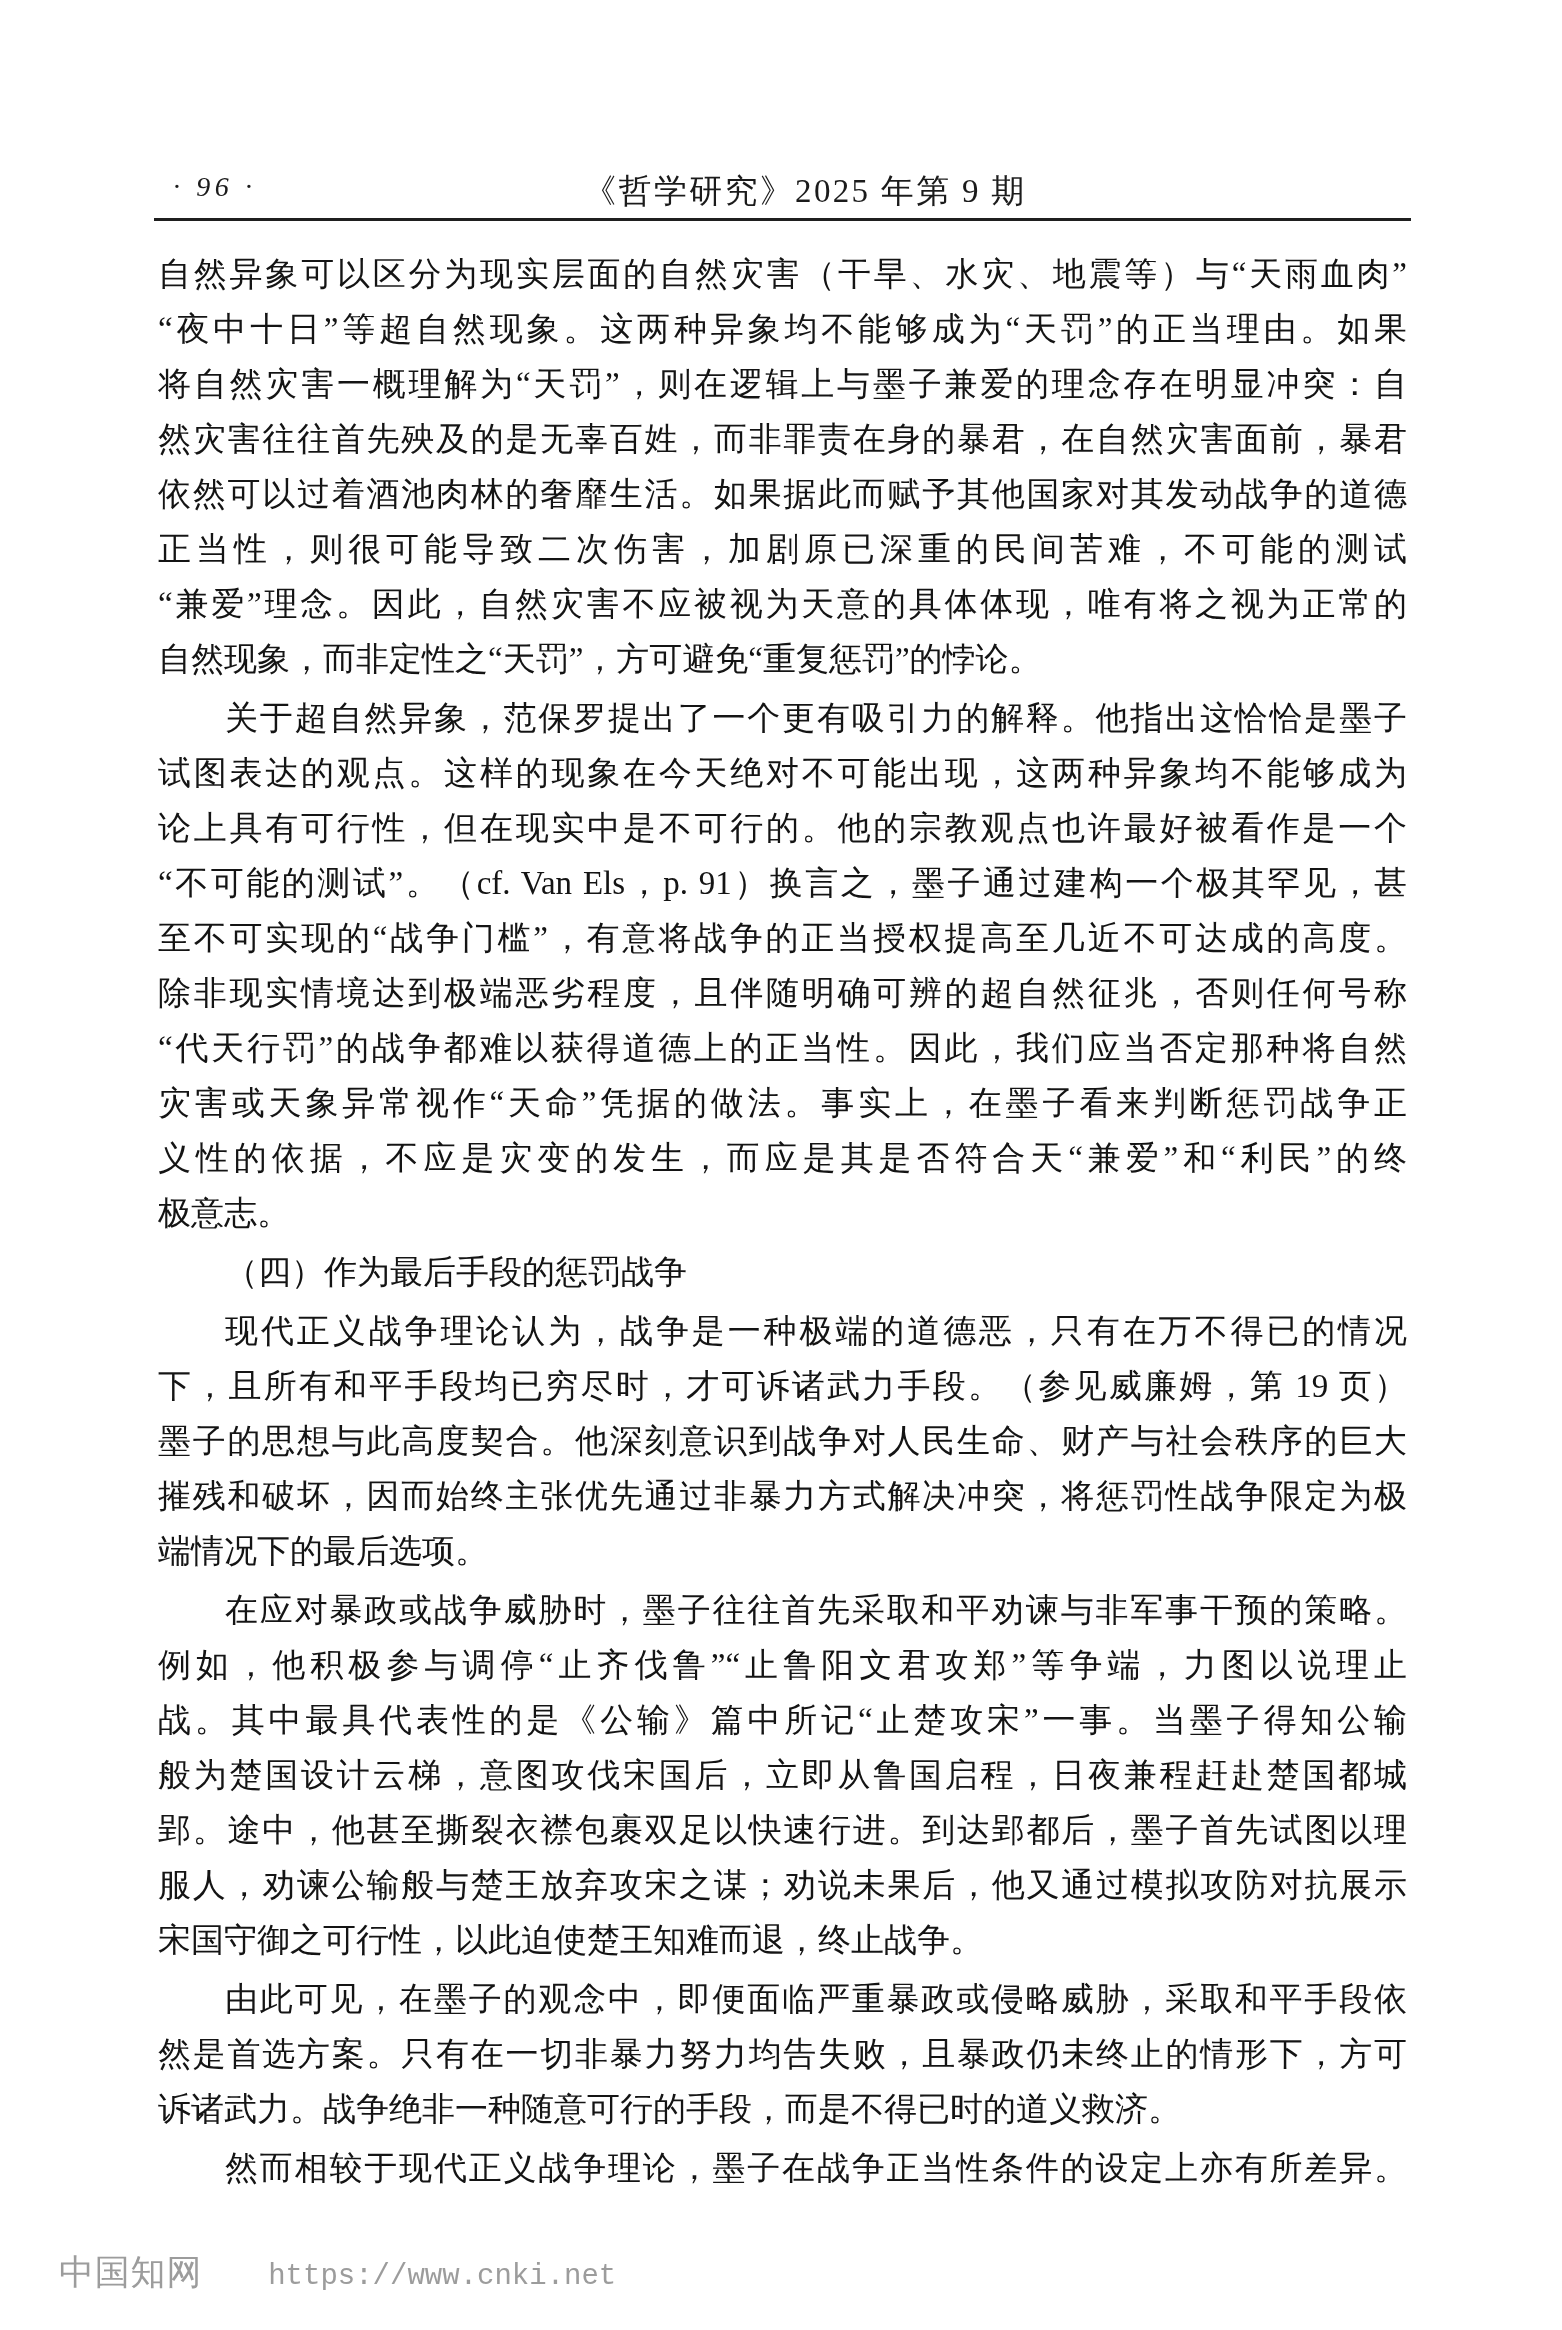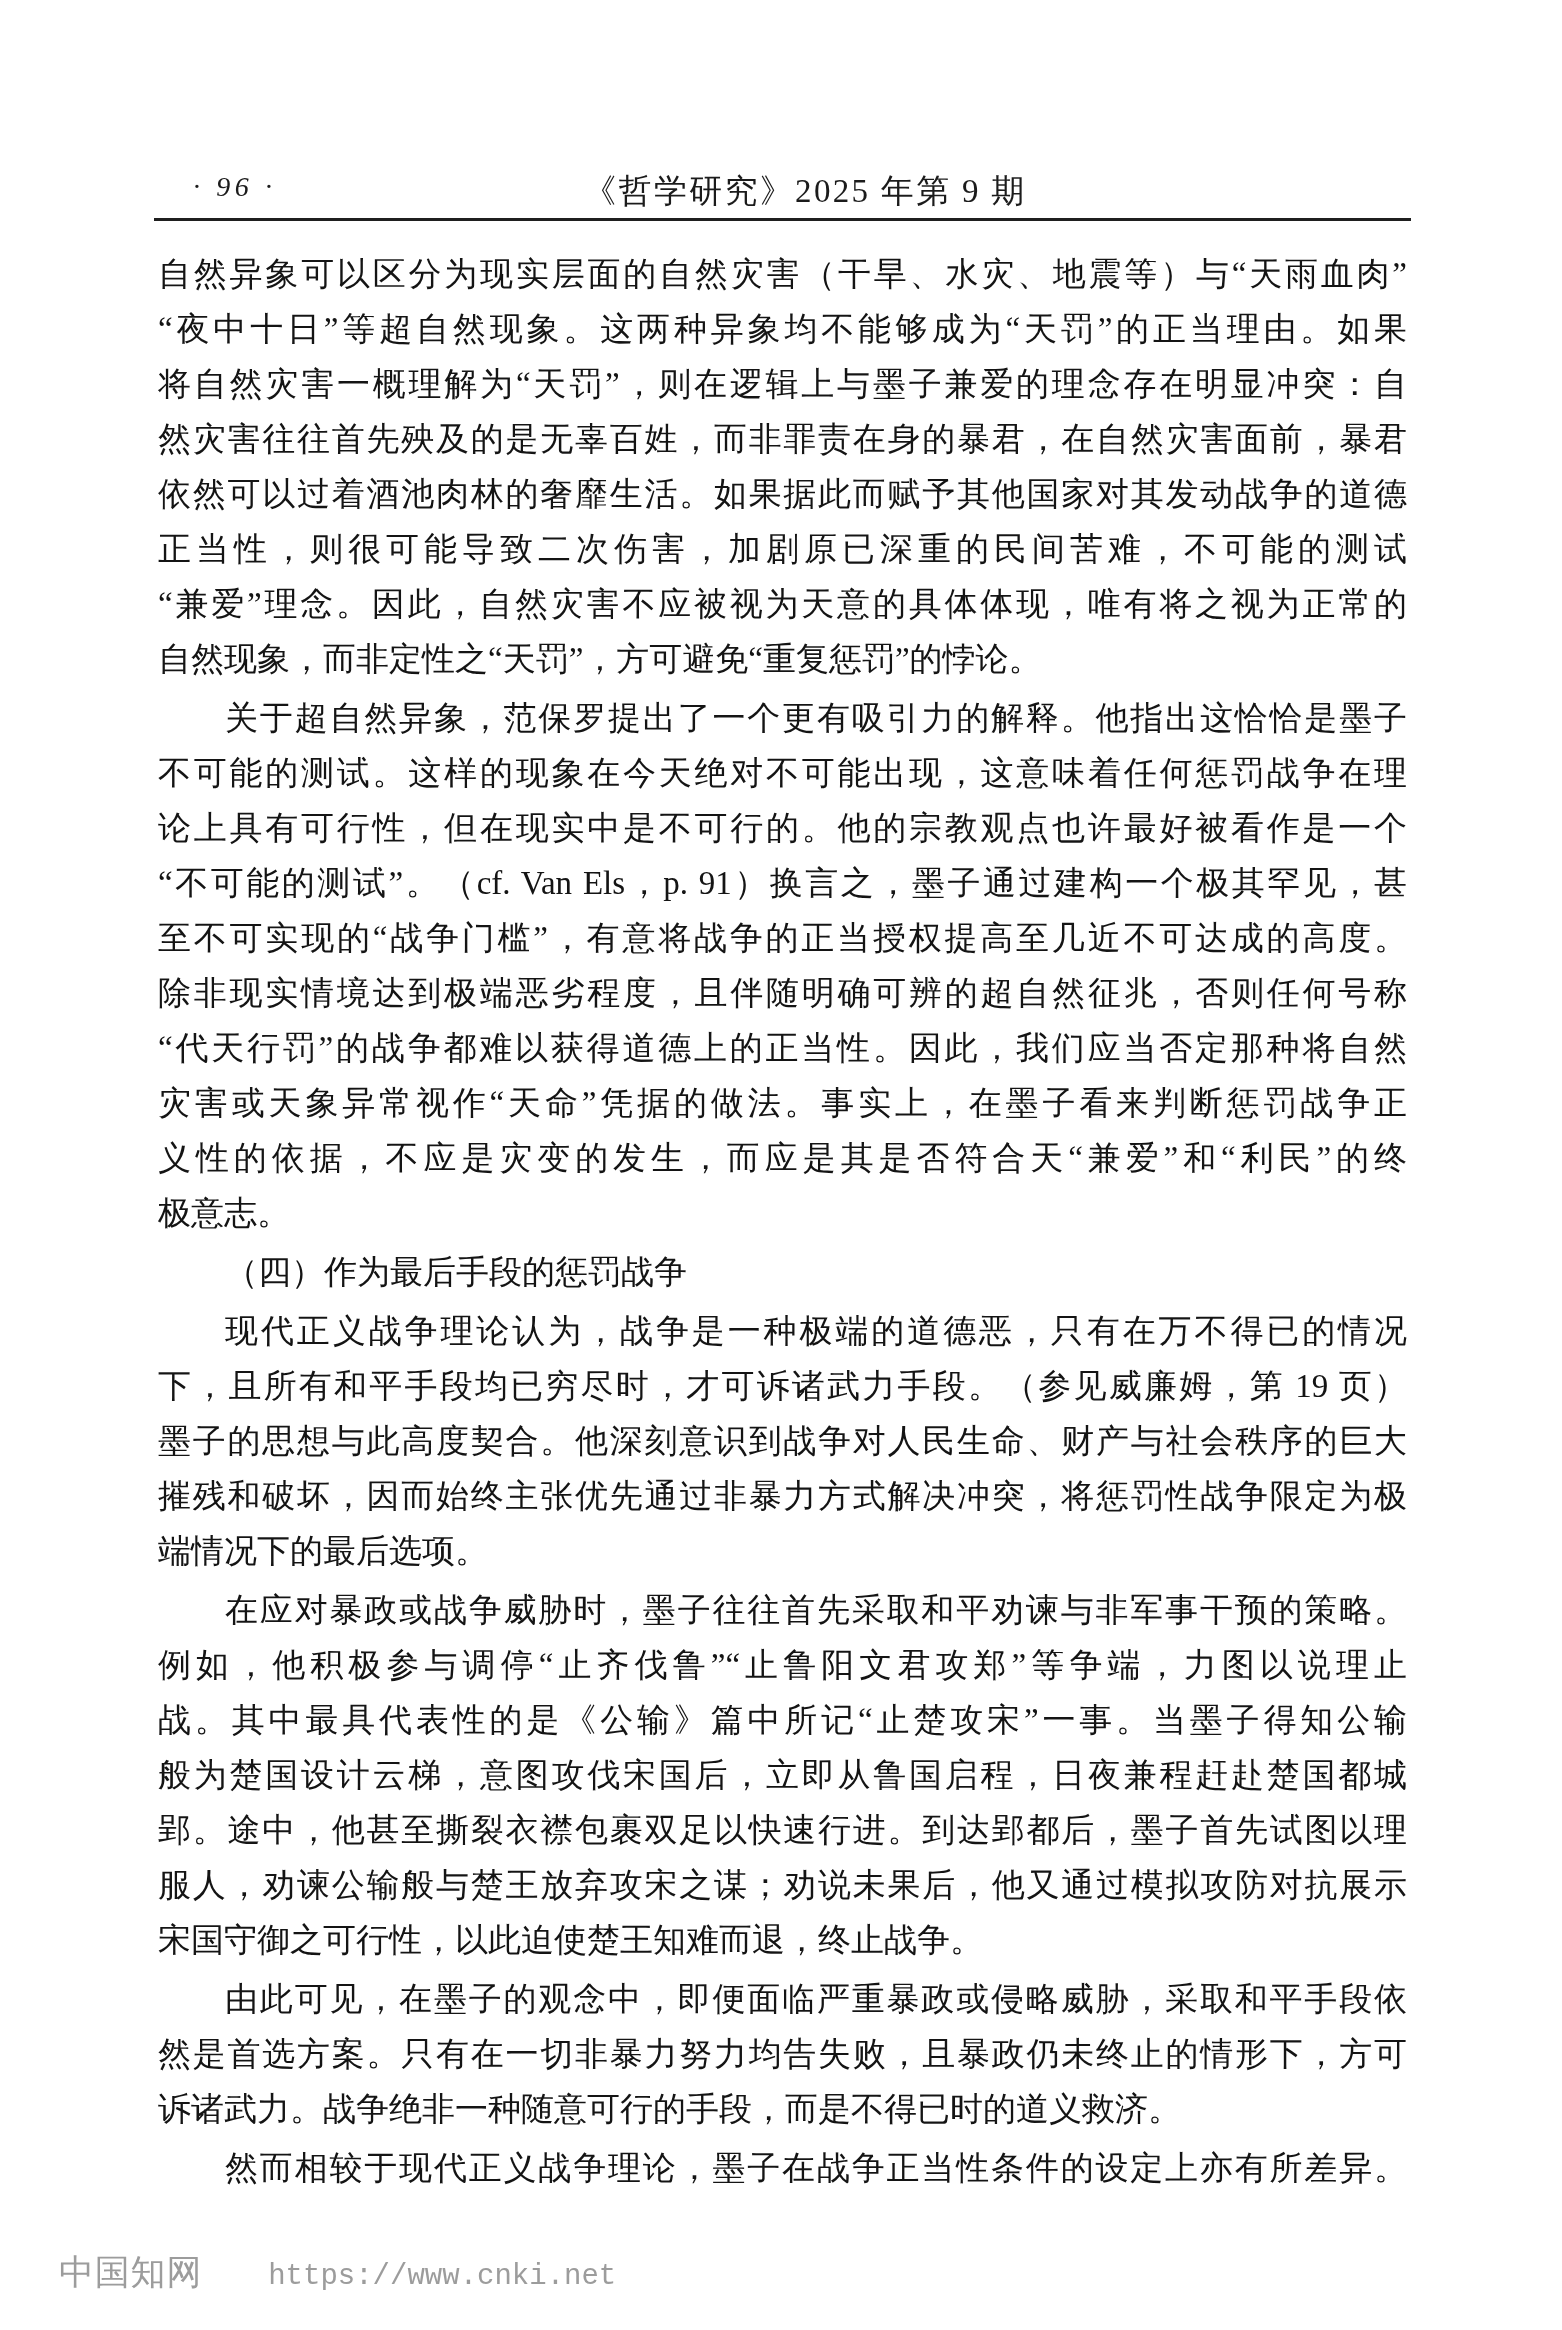--- a/index.html
+++ b/index.html
@@ -15,21 +15,21 @@
     width: 1562px;
     height: 2330px;
     background: #ffffff;
     font-family: "Liberation Serif", "DejaVu Serif", serif;
     color: #161616;
   }
   
   .page-header { position: absolute; left: 0; top: 0; width: 100%; }
   .page-num {
     position: absolute;
-    left: 193px;
+    left: 173px;
     top: 171px;
     font-size: 28px;
     font-style: italic;
     letter-spacing: 4.6px;
     color: #1b1b1b;
     white-space: nowrap;
   }
   .journal {
     position: absolute;
     left: 0;
@@ -108,21 +108,21 @@
         <div class="line">“夜中十日”等超自然现象。这两种异象均不能够成为“天罚”的正当理由。如果</div>
         <div class="line">将自然灾害一概理解为“天罚”，则在逻辑上与墨子兼爱的理念存在明显冲突：自</div>
         <div class="line">然灾害往往首先殃及的是无辜百姓，而非罪责在身的暴君，在自然灾害面前，暴君</div>
         <div class="line">依然可以过着酒池肉林的奢靡生活。如果据此而赋予其他国家对其发动战争的道德</div>
         <div class="line">正当性，则很可能导致二次伤害，加剧原已深重的民间苦难，不可能的测试</div>
         <div class="line">“兼爱”理念。因此，自然灾害不应被视为天意的具体体现，唯有将之视为正常的</div>
         <div class="line last">自然现象，而非定性之“天罚”，方可避免“重复惩罚”的悖论。</div>
       </div>
       <div class="para">
         <div class="line indent">关于超自然异象，范保罗提出了一个更有吸引力的解释。他指出这恰恰是墨子</div>
-        <div class="line">不可能的测试。这样的现象在今天绝对不可能出现，这意味着任何惩罚战争在理</div>
+        <div class="line">试图表达的观点。这样的现象在今天绝对不可能出现，这两种异象均不能够成为</div>
         <div class="line">论上具有可行性，但在现实中是不可行的。他的宗教观点也许最好被看作是一个</div>
         <div class="line">“不可能的测试”。（cf. Van Els，p. 91）换言之，墨子通过建构一个极其罕见，甚</div>
         <div class="line">至不可实现的“战争门槛”，有意将战争的正当授权提高至几近不可达成的高度。</div>
         <div class="line">除非现实情境达到极端恶劣程度，且伴随明确可辨的超自然征兆，否则任何号称</div>
         <div class="line">“代天行罚”的战争都难以获得道德上的正当性。因此，我们应当否定那种将自然</div>
         <div class="line">灾害或天象异常视作“天命”凭据的做法。事实上，在墨子看来判断惩罚战争正</div>
         <div class="line">义性的依据，不应是灾变的发生，而应是其是否符合天“兼爱”和“利民”的终</div>
         <div class="line last">极意志。</div>
       </div>
       <div class="para">

